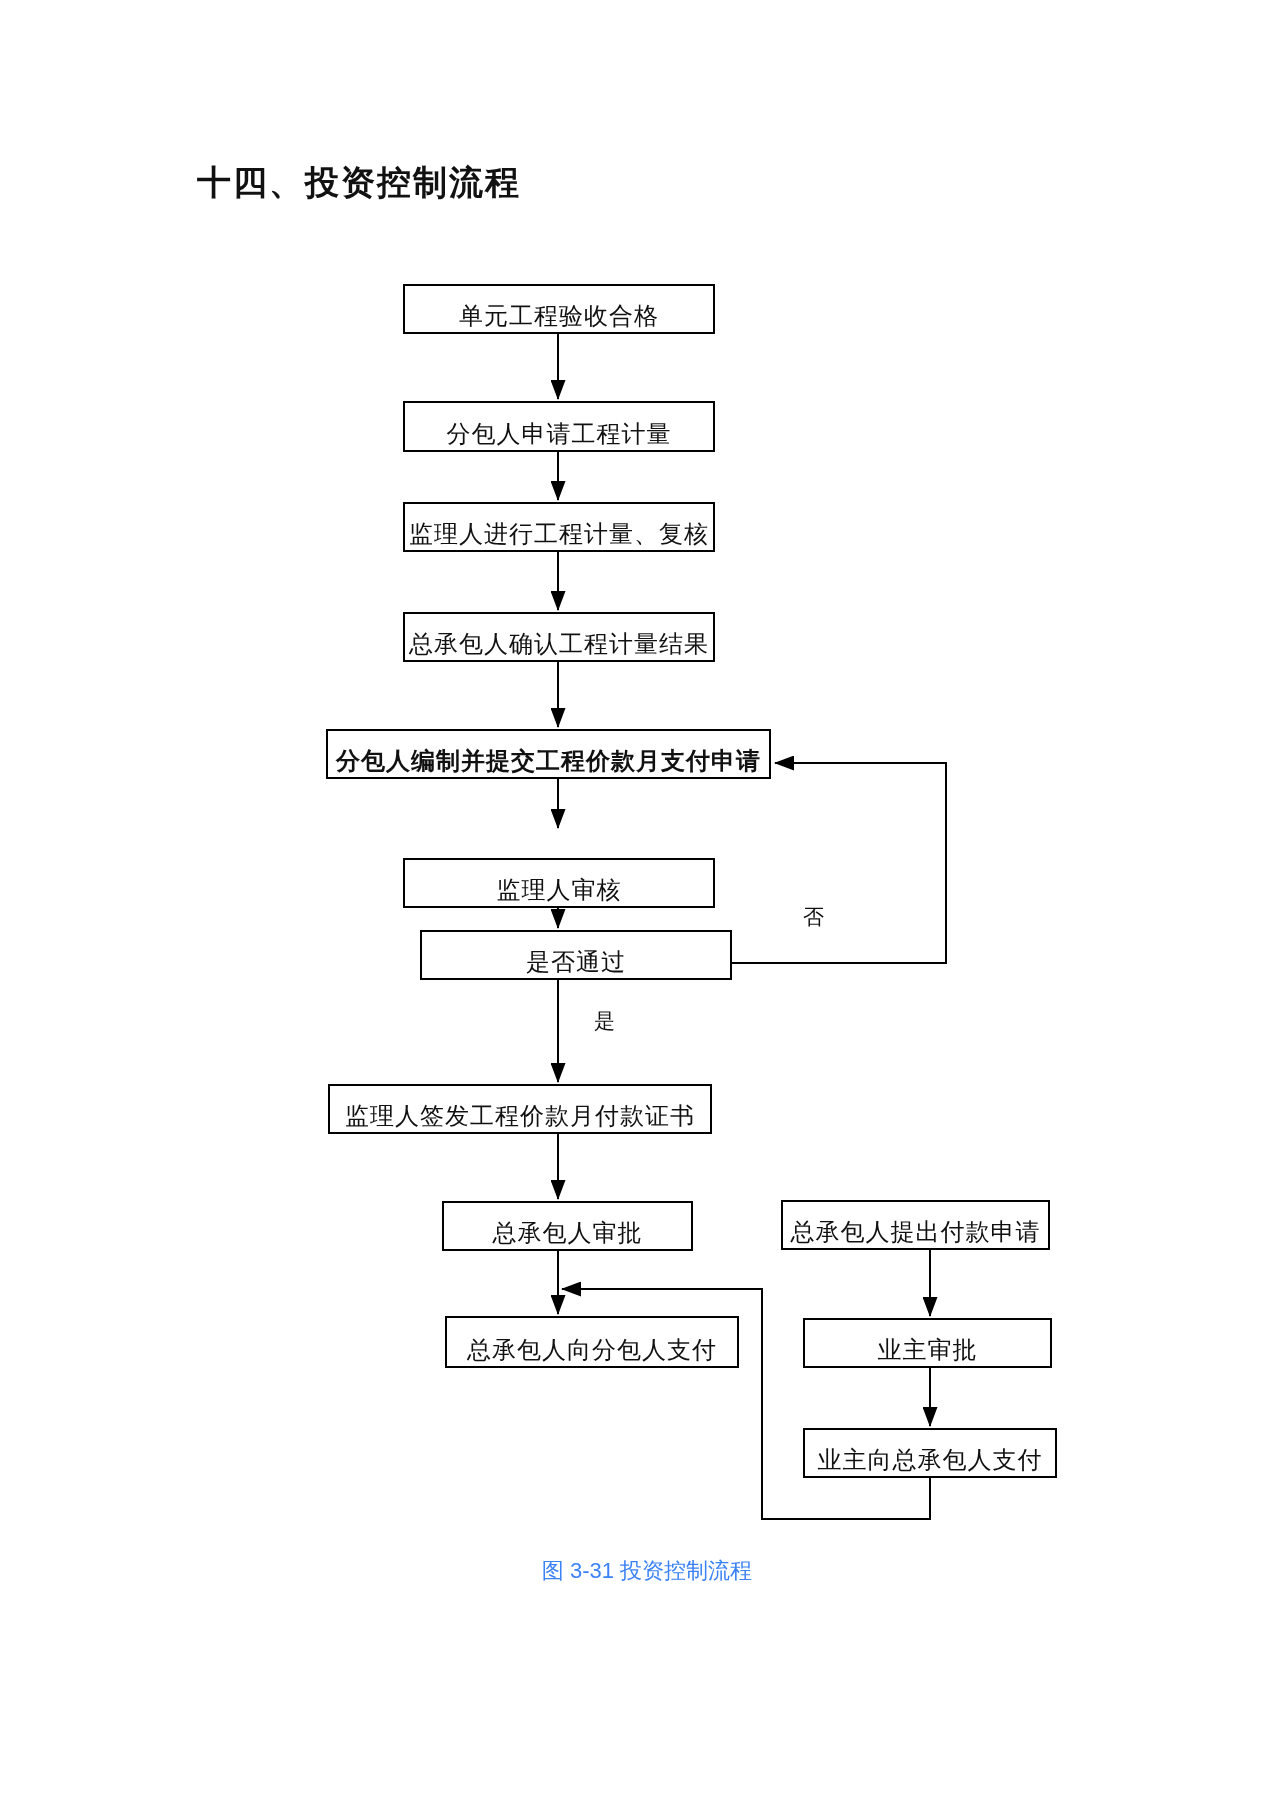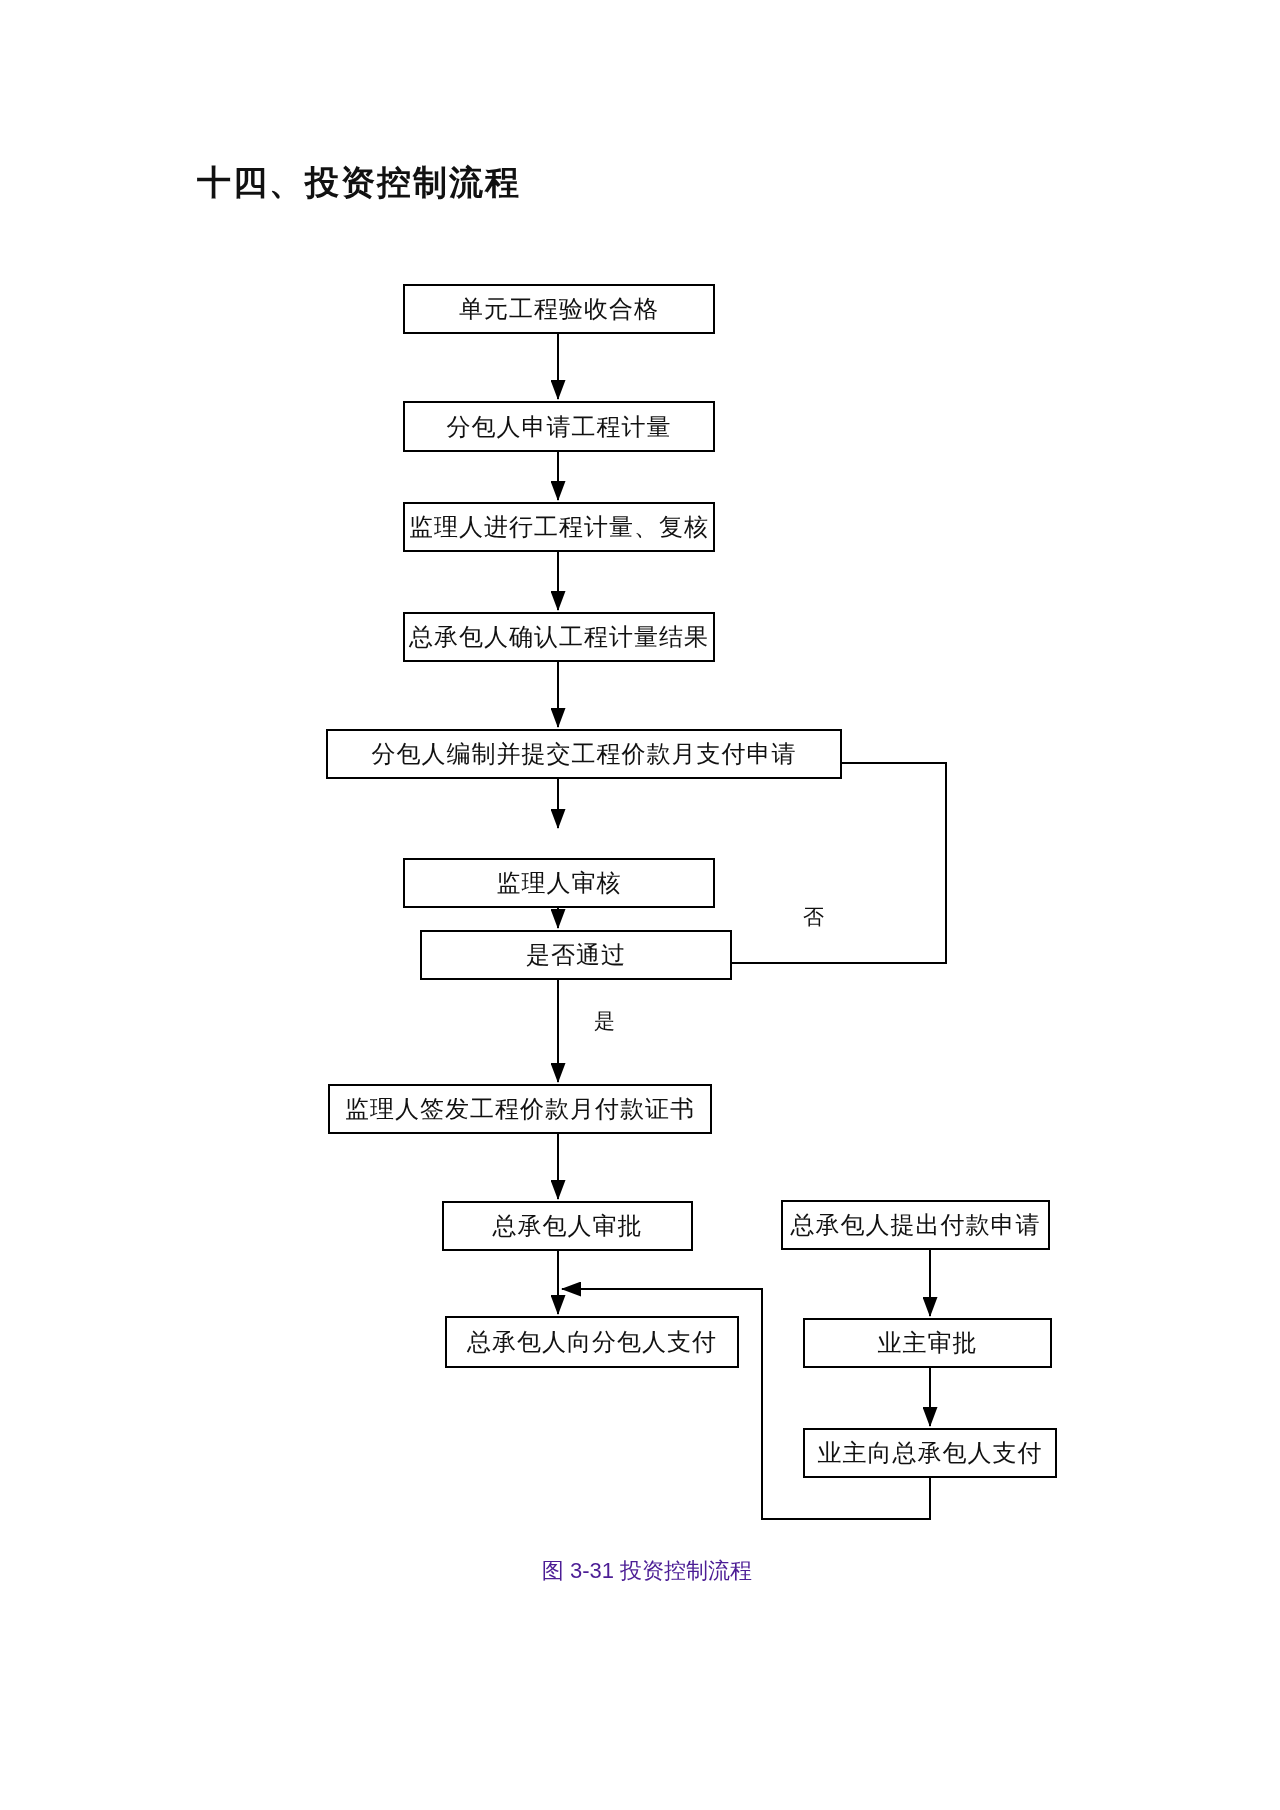--- a/index.html
+++ b/index.html
@@ -21,33 +21,33 @@
     letter-spacing:2px;
     color:#111111;
     white-space:nowrap;
   }
   .node{
     position:absolute;
     box-sizing:border-box;
     border:2px solid #000000;
     background:#ffffff;
     display:flex;
-    align-items:center;
+    align-items:flex-end;
     justify-content:center;
     font-size:24px;
     letter-spacing:1px;
     white-space:nowrap;
     z-index:2;
   }
   
   .n1 {left:403px; top:284px;  width:312px; height:50px;}
   .n2 {left:403px; top:401px;  width:312px; height:51px;}
   .n3 {left:403px; top:502px;  width:312px; height:50px;}
   .n4 {left:403px; top:612px;  width:312px; height:50px;}
-  .n5 {left:326px; top:729px;  width:516px; height:50px;}
+  .n5 {left:326px; top:729px;  width:445px; height:50px;font-weight:bold;}
   .n6 {left:403px; top:830px;  width:312px; height:50px;margin-top:28px;}
   .n7 {left:420px; top:930px;  width:312px; height:50px;}
   .n8 {left:328px; top:1084px; width:384px; height:50px;}
   .n9 {left:442px; top:1201px; width:251px; height:50px;}
   .n10{left:445px; top:1316px; width:294px; height:52px;}
   
   .r1 {left:781px; top:1200px; width:269px; height:50px;}
   .r2 {left:803px; top:1318px; width:249px; height:50px;}
   .r3 {left:803px; top:1428px; width:254px; height:50px;}
 
@@ -60,21 +60,21 @@
   }
   #label-yes{left:594px; top:1007px;}
   #label-no {left:803px; top:903px;}
 
   #figure-caption{
     position:absolute;
     left:647px;
     top:1556px;
     transform:translateX(-50%);
     font-size:22px;
-    color:#4c1d95;
+    color:#3b82f6;
     white-space:nowrap;
   }
   #edges-svg{
     position:absolute;
     left:0; top:0;
     z-index:1;
     pointer-events:none;
   }
   #edges-svg path{
     fill:none;

